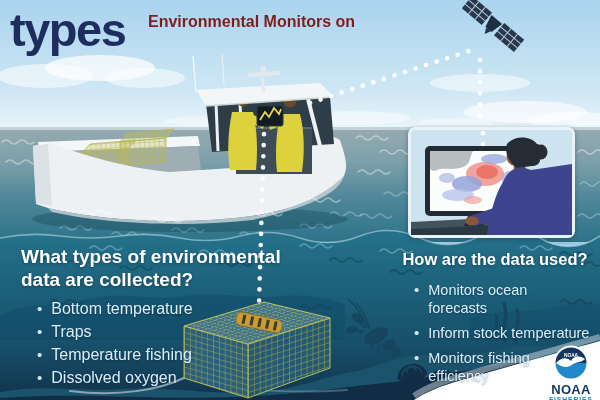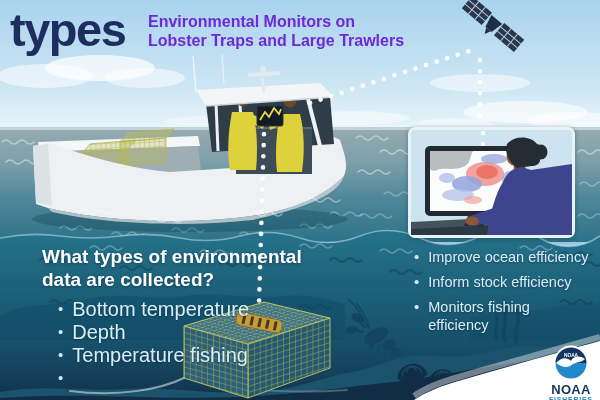--- a/index.html
+++ b/index.html
@@ -9,29 +9,29 @@
   svg{display:block;}
   .decor{position:absolute;left:0;top:0;}
   .wv-light{stroke:rgba(255,255,255,.42);fill:none;stroke-width:1.6;stroke-linecap:round;}
   .wv-mid{stroke:rgba(215,238,246,.33);fill:none;stroke-width:1.6;stroke-linecap:round;}
   .wv-dark{stroke:rgba(6,44,62,.32);fill:none;stroke-width:1.8;stroke-linecap:round;}
   .dots{stroke:#fff;stroke-width:4.6;stroke-linecap:round;stroke-dasharray:0.1 11;fill:none;opacity:.95;}
 
   .brand{position:absolute;left:10px;top:2px;font-size:47px;font-weight:bold;
          color:#1d2d5e;letter-spacing:-1.5px;}
   .subtitle{position:absolute;left:148px;top:13px;font-size:16px;font-weight:bold;
-            color:#6d28d9;line-height:18.5px;}
+            color:#7f1d1d;line-height:18.5px;text-align:center;}
 
   .textblock{position:absolute;color:#fff;}
-  .collected{left:42px;top:245px;width:280px;}
+  .collected{left:21px;top:245px;width:280px;}
   .heading{font-size:19px;font-weight:bold;line-height:23px;margin:0 0 9px 0;width:268px;
            text-shadow:0 1px 3px rgba(0,25,45,.45);}
   .bullet-row{display:flex;align-items:flex-start;margin:0 0 5px 16px;line-height:18px;}
   .bullet-dot{color:#cfe7f2;margin-right:9px;font-size:15px;line-height:18px;}
-  .bullet-label{font-size:20px;color:#dbeef8;text-shadow:0 1px 2px rgba(0,25,45,.4);}
+  .bullet-label{font-size:16px;color:#dbeef8;text-shadow:0 1px 2px rgba(0,25,45,.4);}
   .usage{left:400px;top:248px;width:190px;}
   .usage .heading{font-size:16.5px;text-align:center;width:auto;margin-bottom:10px;}
   .usage .bullet-row{margin:0 0 7px 14px;}
   .usage .bullet-label{font-size:14.5px;}
 
   .panel{position:absolute;left:408px;top:127px;width:167px;height:111px;
          background:#cde3ef;border:3px solid #e7f3f9;border-radius:7px;
          box-shadow:0 1px 5px rgba(0,30,50,.35);}
   .logo{position:absolute;left:543px;top:344px;width:56px;text-align:center;line-height:1;}
   .logo-org{font-size:13px;font-weight:bold;color:#12365f;letter-spacing:.3px;margin-top:1px;}
@@ -316,53 +316,54 @@
         <ellipse cx="59" cy="93" rx="4" ry="2" fill="#222b33"></ellipse>
         <path d="M56,87 L64,96 L114,84 L106,70 Z" fill="#3f448f"></path>
         <ellipse cx="61" cy="91" rx="7" ry="4.5" fill="#8a573a"></ellipse>
       </g>
     </svg>
   </div>
 
   <div class="brand">types</div>
   <div class="subtitle">
     <div>Environmental Monitors on</div>
-    <div>Lobster Traps and Large Trawlers</div>
   </div>
 
   <div class="textblock collected">
     <div class="heading">What types of environmental data are collected?</div>
     <div>
       <div class="bullet-row">
         <span class="bullet-dot">•</span>
         <span class="bullet-label">Bottom temperature</span>
       </div>
       <div class="bullet-row">
         <span class="bullet-dot">•</span>
-        <span class="bullet-label">Depth</span>
+        <span class="bullet-label">Traps</span>
       </div>
       <div class="bullet-row">
         <span class="bullet-dot">•</span>
         <span class="bullet-label">Temperature fishing</span>
       </div>
       <div class="bullet-row">
         <span class="bullet-dot">•</span>
+        <span class="bullet-label">Dissolved oxygen</span>
       </div>
     </div>
   </div>
 
   <div class="textblock usage">
+    <div class="heading">How are the data used?</div>
     <div>
       <div class="bullet-row">
         <span class="bullet-dot">•</span>
-        <span class="bullet-label">Improve ocean efficiency</span>
-      </div>
-      <div class="bullet-row">
-        <span class="bullet-dot">•</span>
-        <span class="bullet-label">Inform stock efficiency</span>
+        <span class="bullet-label">Monitors ocean forecasts</span>
+      </div>
+      <div class="bullet-row">
+        <span class="bullet-dot">•</span>
+        <span class="bullet-label">Inform stock temperature</span>
       </div>
       <div class="bullet-row">
         <span class="bullet-dot">•</span>
         <span class="bullet-label">Monitors fishing efficiency</span>
       </div>
     </div>
   </div>
 
   <div class="logo">
     <svg width="38" height="38" viewBox="0 0 38 38" style="margin:0 auto;">

